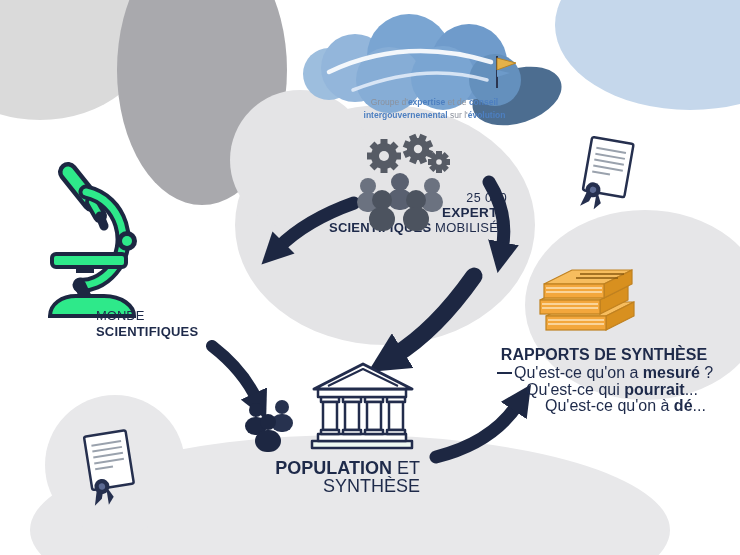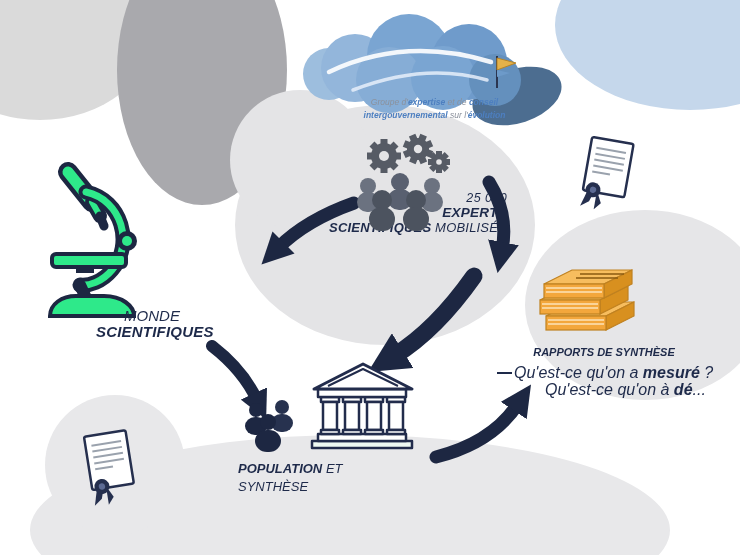--- a/index.html
+++ b/index.html
@@ -2,37 +2,37 @@
 <html><head>
 <meta charset="utf-8">
 <style>
   html,body{margin:0;padding:0;background:#fff;}
   .canvas{position:relative;width:740px;height:555px;background:#ffffff;overflow:hidden;
           font-family:"Liberation Sans",sans-serif;}
   .canvas svg{display:block;}
   #bg{position:absolute;left:0;top:0;z-index:0;}
   #arrows{position:absolute;left:0;top:0;z-index:3;}
   .icon{position:absolute;z-index:4;}
-  .t{position:absolute;color:#1e2a4a;z-index:5;font-style:italic;}
+  .t{position:absolute;color:#1e2a4a;z-index:5;}
   b{font-weight:bold;}
   .bl{color:#4d7fc0;font-weight:bold;}
   .giec-sub{left:332px;top:96px;width:205px;text-align:center;font-size:8.5px;
             line-height:1.55;color:#8b919c;}
   .txt-experts{right:233px;top:191px;text-align:right;white-space:nowrap;z-index:2;}
   .te-count{font-size:12.5px;letter-spacing:.4px;}
   .te-w1{font-size:13.5px;font-weight:bold;letter-spacing:.3px;}
   .te-w2{font-size:13px;letter-spacing:.2px;}
-  .txt-monde{left:96px;top:308px;width:112px;text-align:center;font-size:15px;line-height:16px;}
+  .txt-monde{left:96px;top:308px;width:112px;font-size:13px;line-height:16px;}
   .rap-title{left:500px;top:346px;width:208px;text-align:center;font-weight:bold;
-             font-size:11px;white-space:nowrap;}
+             font-size:16px;white-space:nowrap;}
   .rap-qs{left:514px;top:365px;font-size:16px;line-height:16.5px;white-space:nowrap;}
   .rq2{padding-left:12px;}
   .rq3{padding-left:31px;}
   .q-dash{position:absolute;left:497px;top:372px;width:15px;height:2px;background:#1e2a4a;z-index:5;}
-  .txt-pop{left:238px;top:460px;width:168px;text-align:left;font-size:13px;line-height:17.5px;}
+  .txt-pop{left:252px;top:460px;width:168px;text-align:right;font-size:18px;line-height:17.5px;}
   .ls2{letter-spacing:.2px;}
 </style>
 </head>
 <body>
 
 <div class="canvas">
 
   <svg id="bg" width="740" height="555">
     <ellipse cx="40" cy="28" rx="115" ry="92" fill="#dadada"></ellipse>
     <ellipse cx="202" cy="70" rx="85" ry="135" fill="#a9a9ad"></ellipse>
@@ -250,20 +250,21 @@
 
   <div class="t txt-monde">
     <div>MONDE</div>
     <b class="ls2">SCIENTIFIQUES</b>
   </div>
 
   <div class="t rap-title">RAPPORTS DE SYNTHÈSE</div>
   <div class="q-dash"></div>
   <div class="t rap-qs">
     <div><span>Qu'est-ce qu'on a </span><b>mesuré</b><span> ?</span></div>
+    <div class="rq2"><span>Qu'est-ce qui </span><b>pourrait</b><span>...</span></div>
     <div class="rq3"><span>Qu'est-ce qu'on à </span><b>dé</b><span>...</span></div>
   </div>
 
   <div class="t txt-pop">
     <div><b>POPULATION</b><span> ET</span></div>
     <div>SYNTHÈSE</div>
   </div>
 
 </div>
 

